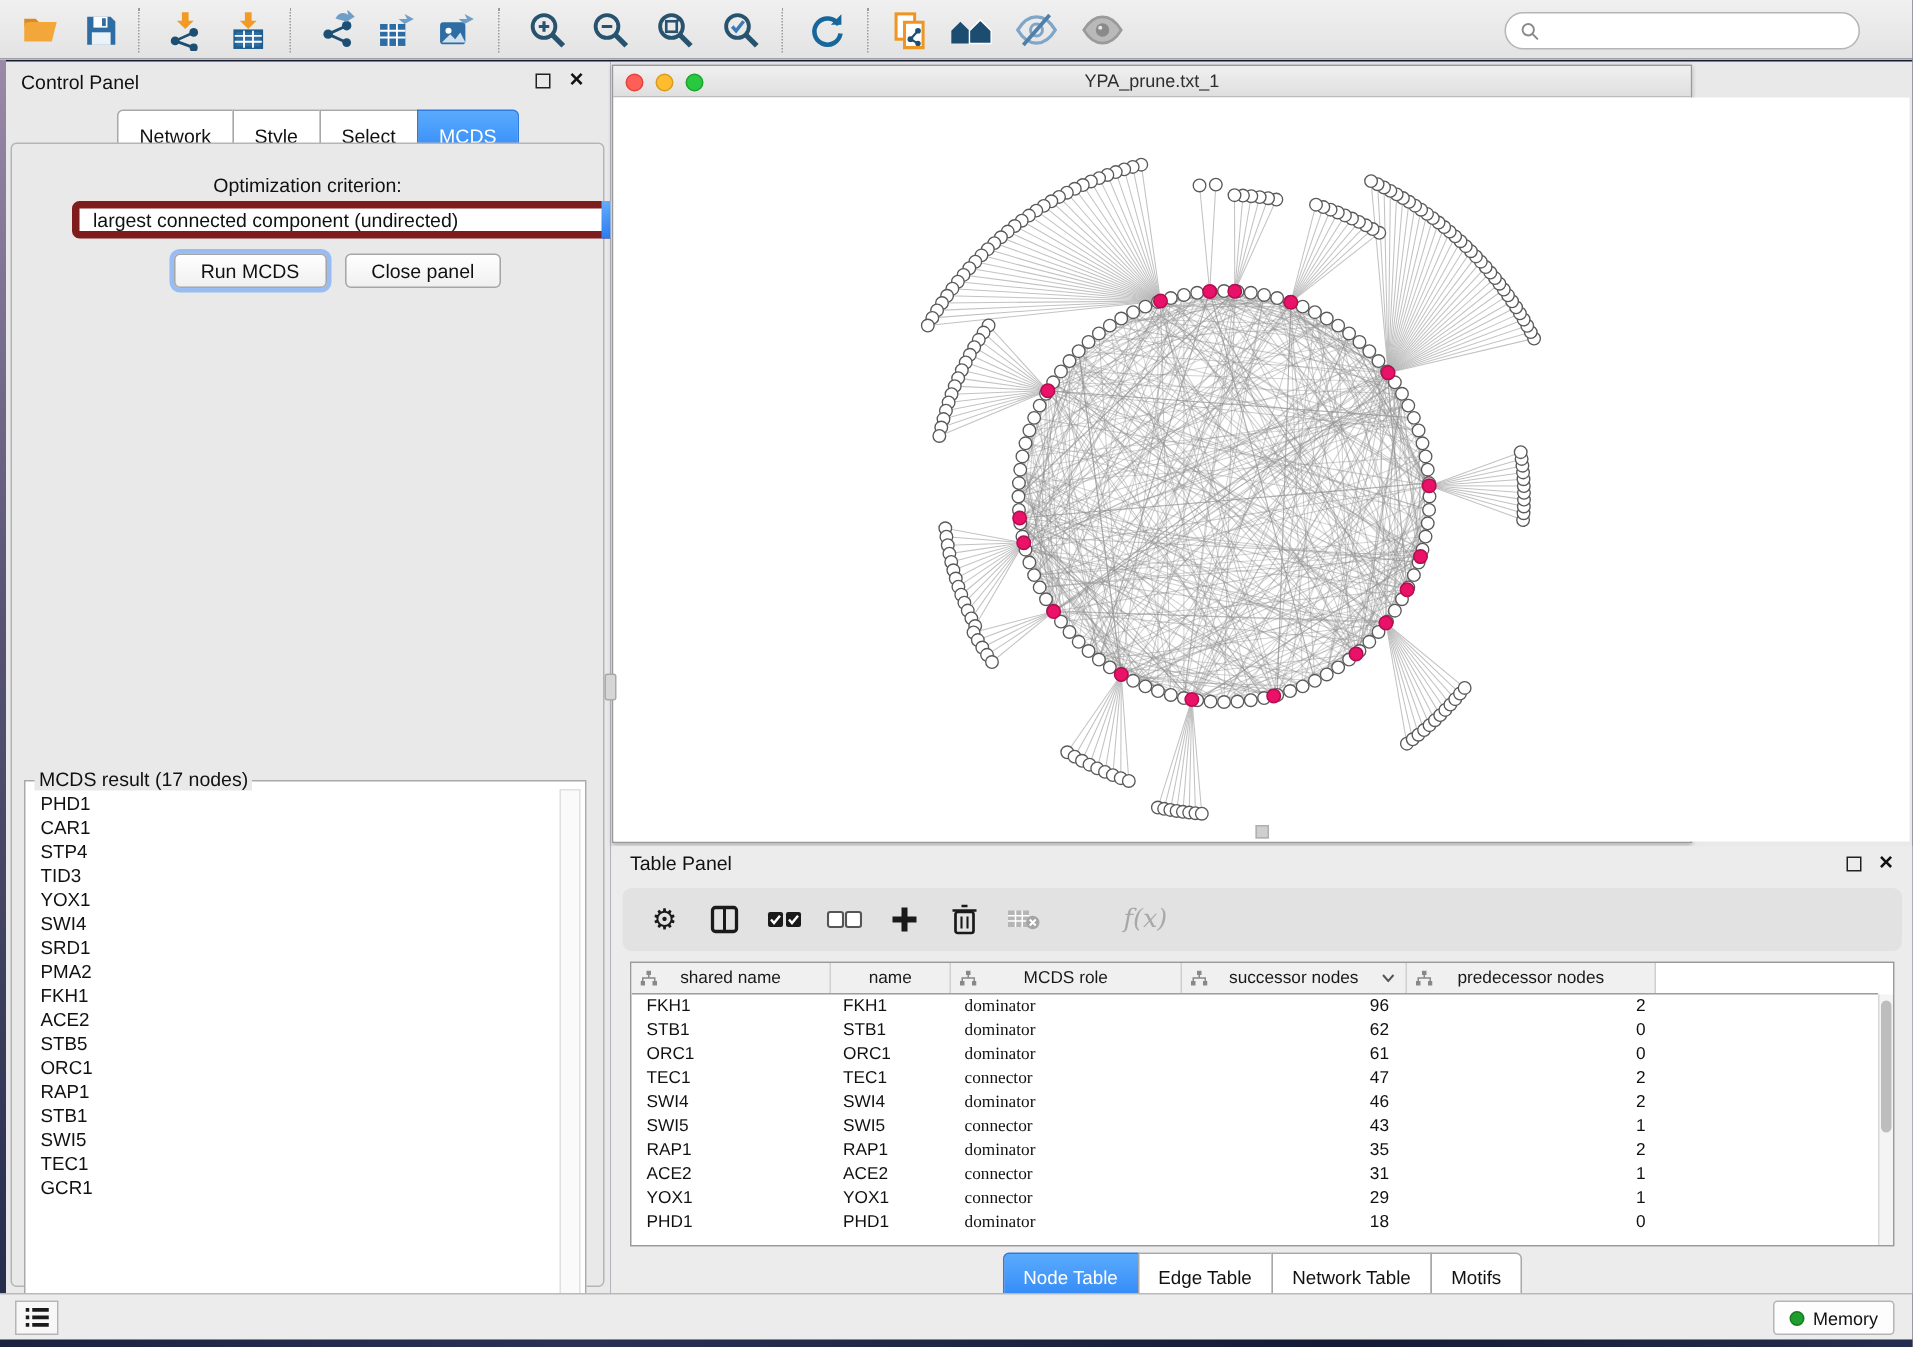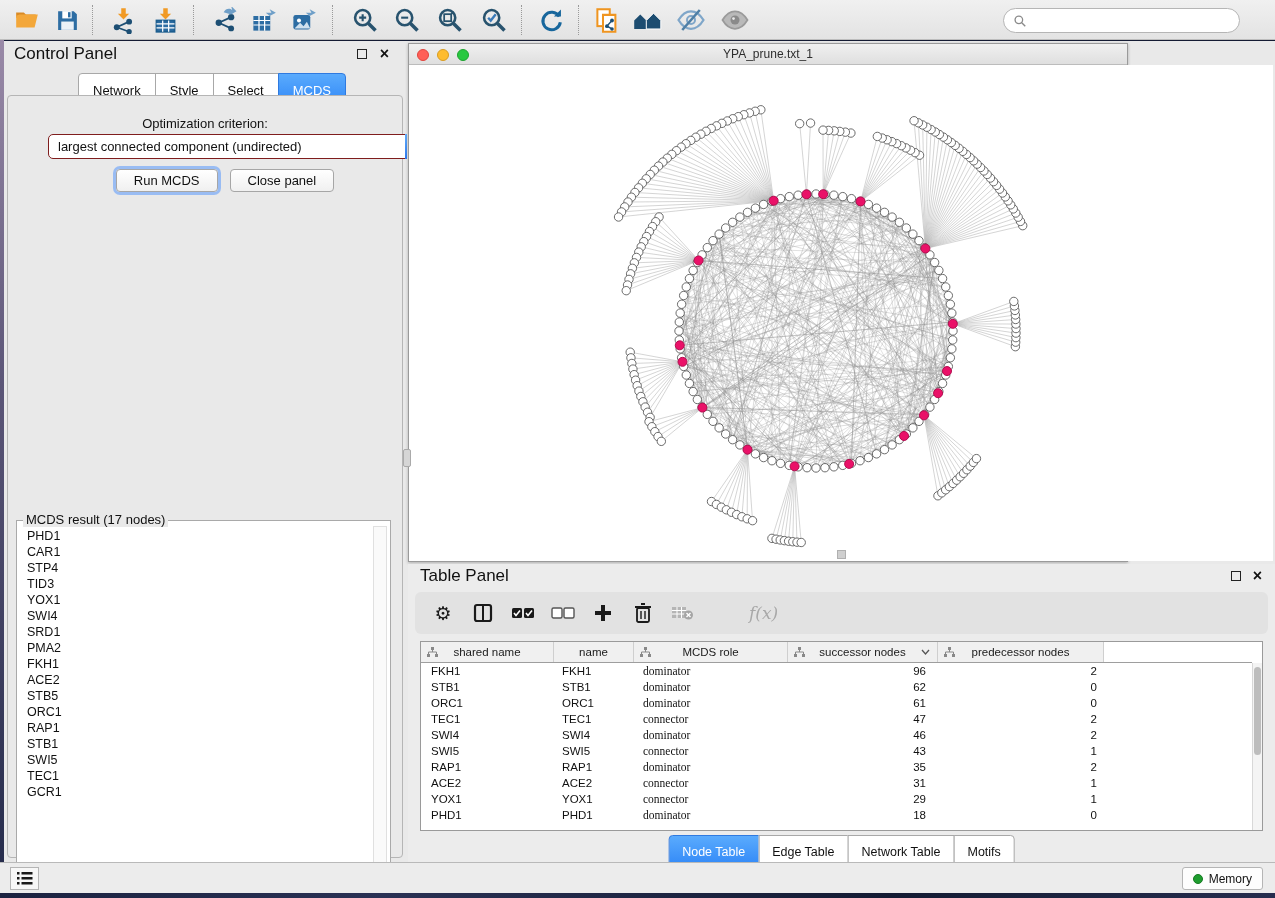--- a/index.html
+++ b/index.html
@@ -19,34 +19,34 @@
   .tbtn { position:absolute; top:3px; width:38px; height:34px; display:flex; align-items:center;
     justify-content:center; border-radius:4px; cursor:default; }
   .tsep { position:absolute; top:5px; height:30px; width:0; border-left:1px dotted #9a9a9a; }
   .searchbox { position:absolute; left:1003px; top:8px; width:237px; height:25px; background:#fff;
     border:1px solid #b5b5b5; border-radius:13px; display:flex; align-items:center; padding-left:9px; }
   .searchbox input { border:none; outline:none; flex:1; height:20px; font-size:12px; background:transparent; }
 
   
   .control-panel { position:absolute; left:4px; top:41px; width:403px; height:821px; background:#e9e9e9; }
   .cp-header { position:absolute; left:0; top:0; width:100%; height:26px; display:flex; align-items:center; }
-  .panel-title { font-size:17px; color:#111; padding-left:10px; }
+  .panel-title { font-size:13px; color:#111; padding-left:10px; }
   .float-icon { position:absolute; width:10px; height:10px; border:1.6px solid #222; top:8px; }
   .close-icon { position:absolute; top:3px; font-size:16px; font-weight:bold; color:#111; line-height:20px; }
   .cp-tabs { position:absolute; left:74px; top:32px; height:22px; display:flex; }
   .cp-tab { height:22px; padding:16px 14px; background:#fff; border:1px solid #a8a8a8; margin-left:-1px;
     font-size:13px; color:#111; display:flex; align-items:center; }
   .cp-tab:first-child { border-radius:4px 0 0 4px; margin-left:0; }
   .cp-tab:last-child { border-radius:0 4px 4px 0; }
   .cp-tab.active { background:linear-gradient(#5aabfd,#2f86f7); border-color:#2f7ae0; color:#fff; }
   .cp-body { position:absolute; left:3px; top:54px; width:396px; height:763px;
     border:1px solid #b5b5b5; border-radius:4px; background:#e9e9e9; }
   .opt-label { position:absolute; left:0; top:20px; width:100%; text-align:center; font-size:13px; color:#111; }
   .dropdown { position:absolute; left:40px; top:38px; width:378px; height:25px; background:#fff;
-    border:1px solid #7f1d1d; border-radius:5px; display:flex; align-items:center;gap:20px; }
+    border:5px solid #7f1d1d; border-radius:5px; display:flex; align-items:center;gap:20px; }
   .dropdown-text { flex:1; font-size:13px; color:#111; padding-left:9px; white-space:nowrap; }
   .dropdown-stepper { width:21px; height:25px; margin:-1px -1px -1px 0; border-radius:0 5px 5px 0;
     background:linear-gradient(#63aefc,#2e7bf2); display:flex; flex-direction:column; align-items:center;
     justify-content:center; gap:2px; }
   .arr-up { width:0; height:0; border-left:4px solid transparent; border-right:4px solid transparent;
     border-bottom:5px solid #fff; }
   .arr-dn { width:0; height:0; border-left:4px solid transparent; border-right:4px solid transparent;
     border-top:5px solid #fff; }
   .cp-buttons { position:absolute; left:0; top:73px; width:100%; display:flex; justify-content:center; gap:12px; }
   .btn { height:23px; padding:0 17px; background:linear-gradient(#ffffff,#f0f0f0); border:1px solid #a6a6a6;

